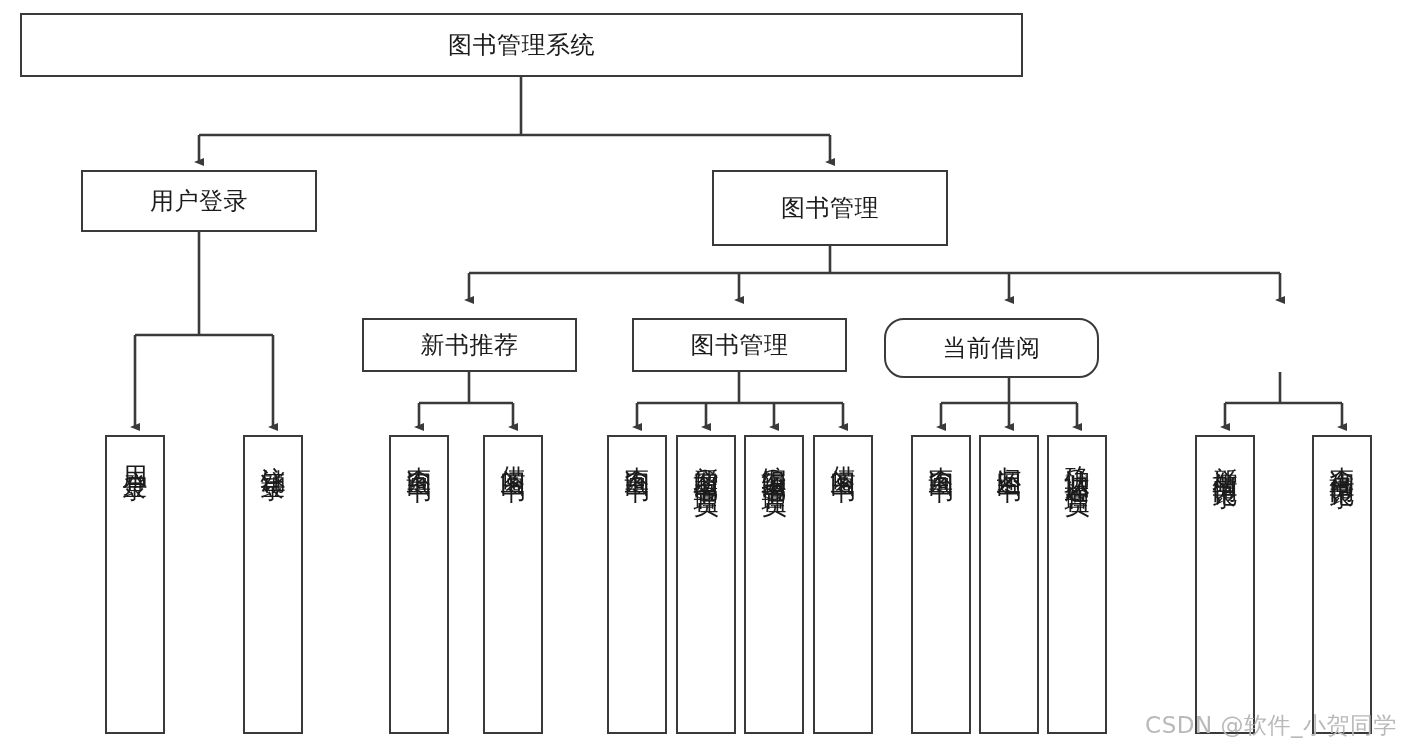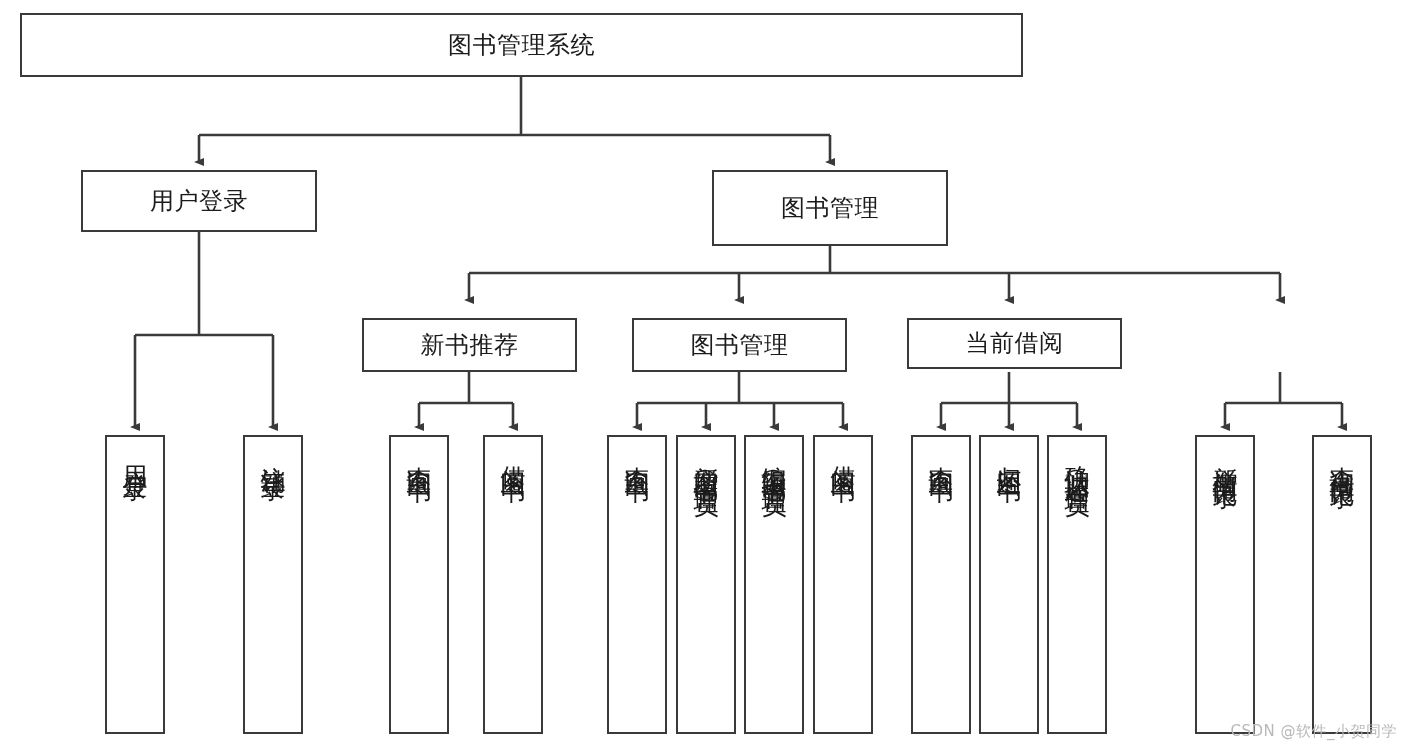--- a/index.html
+++ b/index.html
@@ -50,21 +50,21 @@
     writing-mode: vertical-rl;
     text-orientation: upright;
     font-size: 25px;
     line-height: 1.0;
     letter-spacing: 4px;
   }
   #watermark {
     position: absolute;
     right: 8px;
     bottom: 6px;
-    font-size: 15px;
+    font-size: 23px;
     color: #b9b9b9;
     letter-spacing: 0.5px;
     pointer-events: none;
     user-select: none;
   }
 </style>
 </head>
 <body>
 
 <div id="canvas">
@@ -129,21 +129,21 @@
   <div class="node horizontal" style="left:712px; top:170px; width:236px; height:76px;">
     <span class="node-label">图书管理</span>
   </div>
 
   <div class="node horizontal" style="left:362px; top:318px; width:215px; height:54px;">
     <span class="node-label">新书推荐</span>
   </div>
   <div class="node horizontal" style="left:632px; top:318px; width:215px; height:54px;">
     <span class="node-label">图书管理</span>
   </div>
-  <div class="node horizontal" style="left:907px; top:318px; width:215px; height:51px;">
+  <div class="node horizontal" style="left:884px; top:318px; width:215px; height:60px;border-radius:20px;">
     <span class="node-label">当前借阅</span>
   </div>
 
   <div class="node vertical" style="left:105px; top:435px; width:60px; height:299px;">
     <span class="node-label">用户登录</span>
   </div>
   <div class="node vertical" style="left:243px; top:435px; width:60px; height:299px;">
     <span class="node-label">注销登录</span>
   </div>
 

